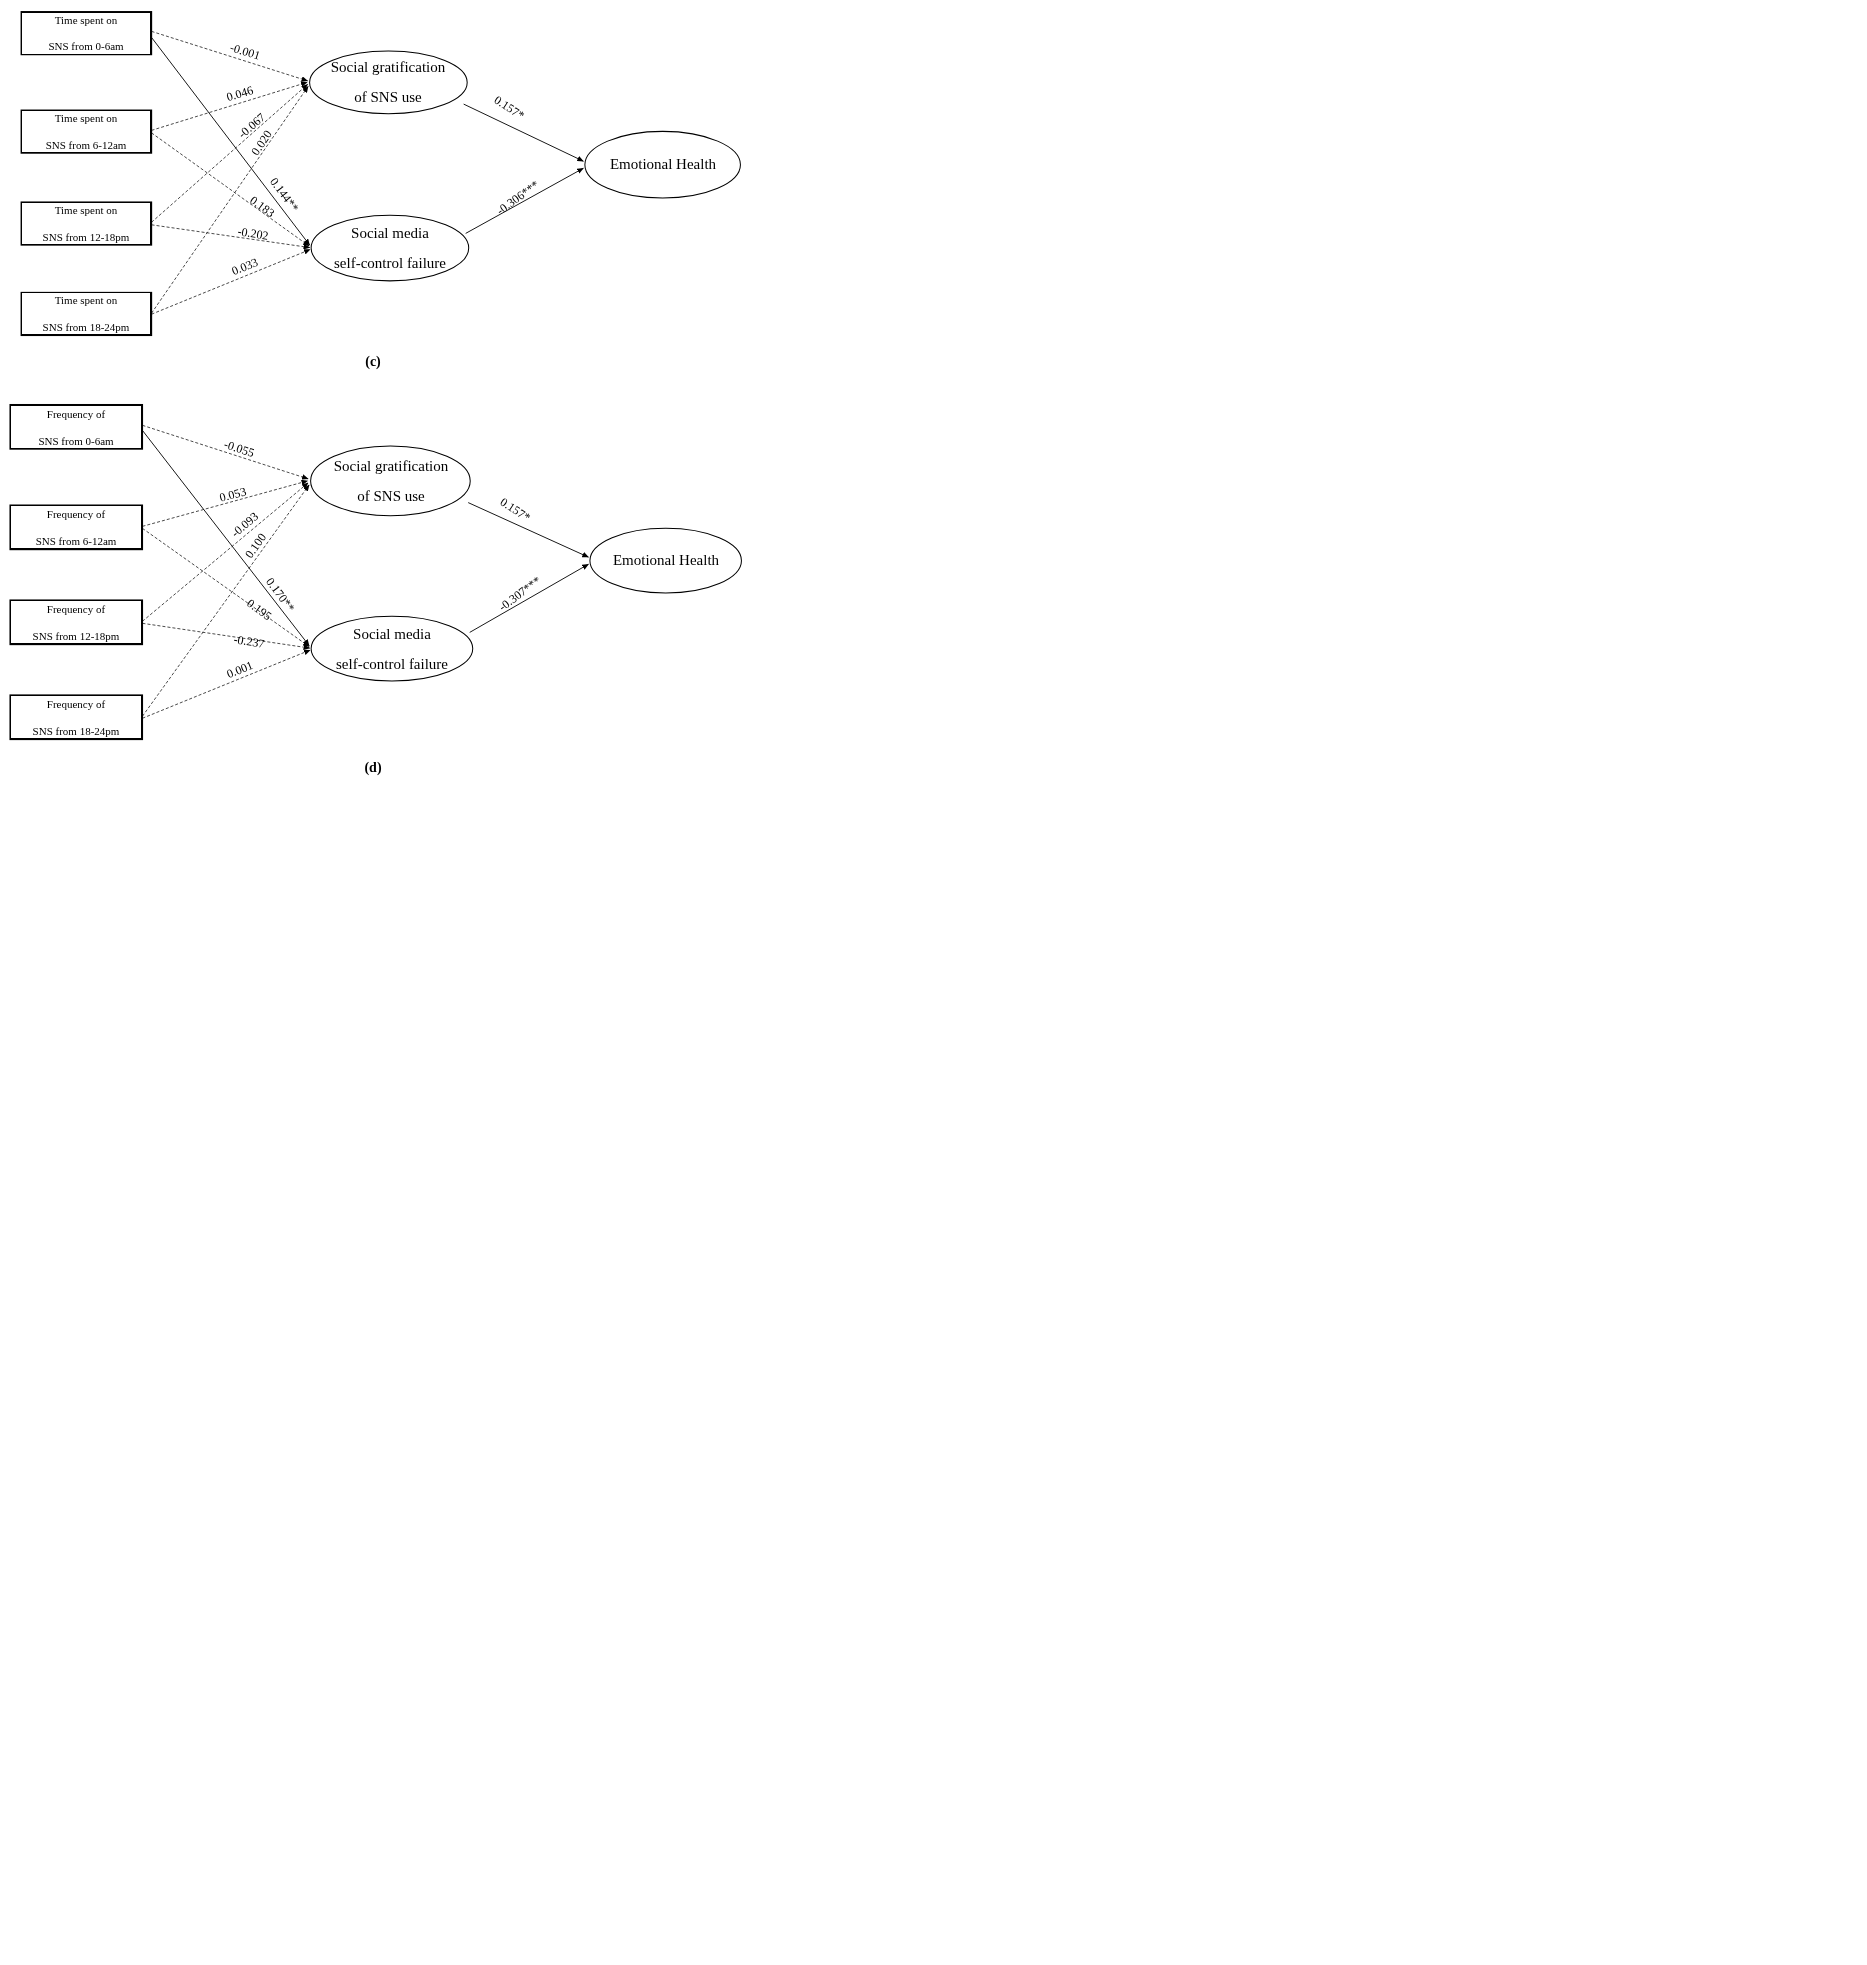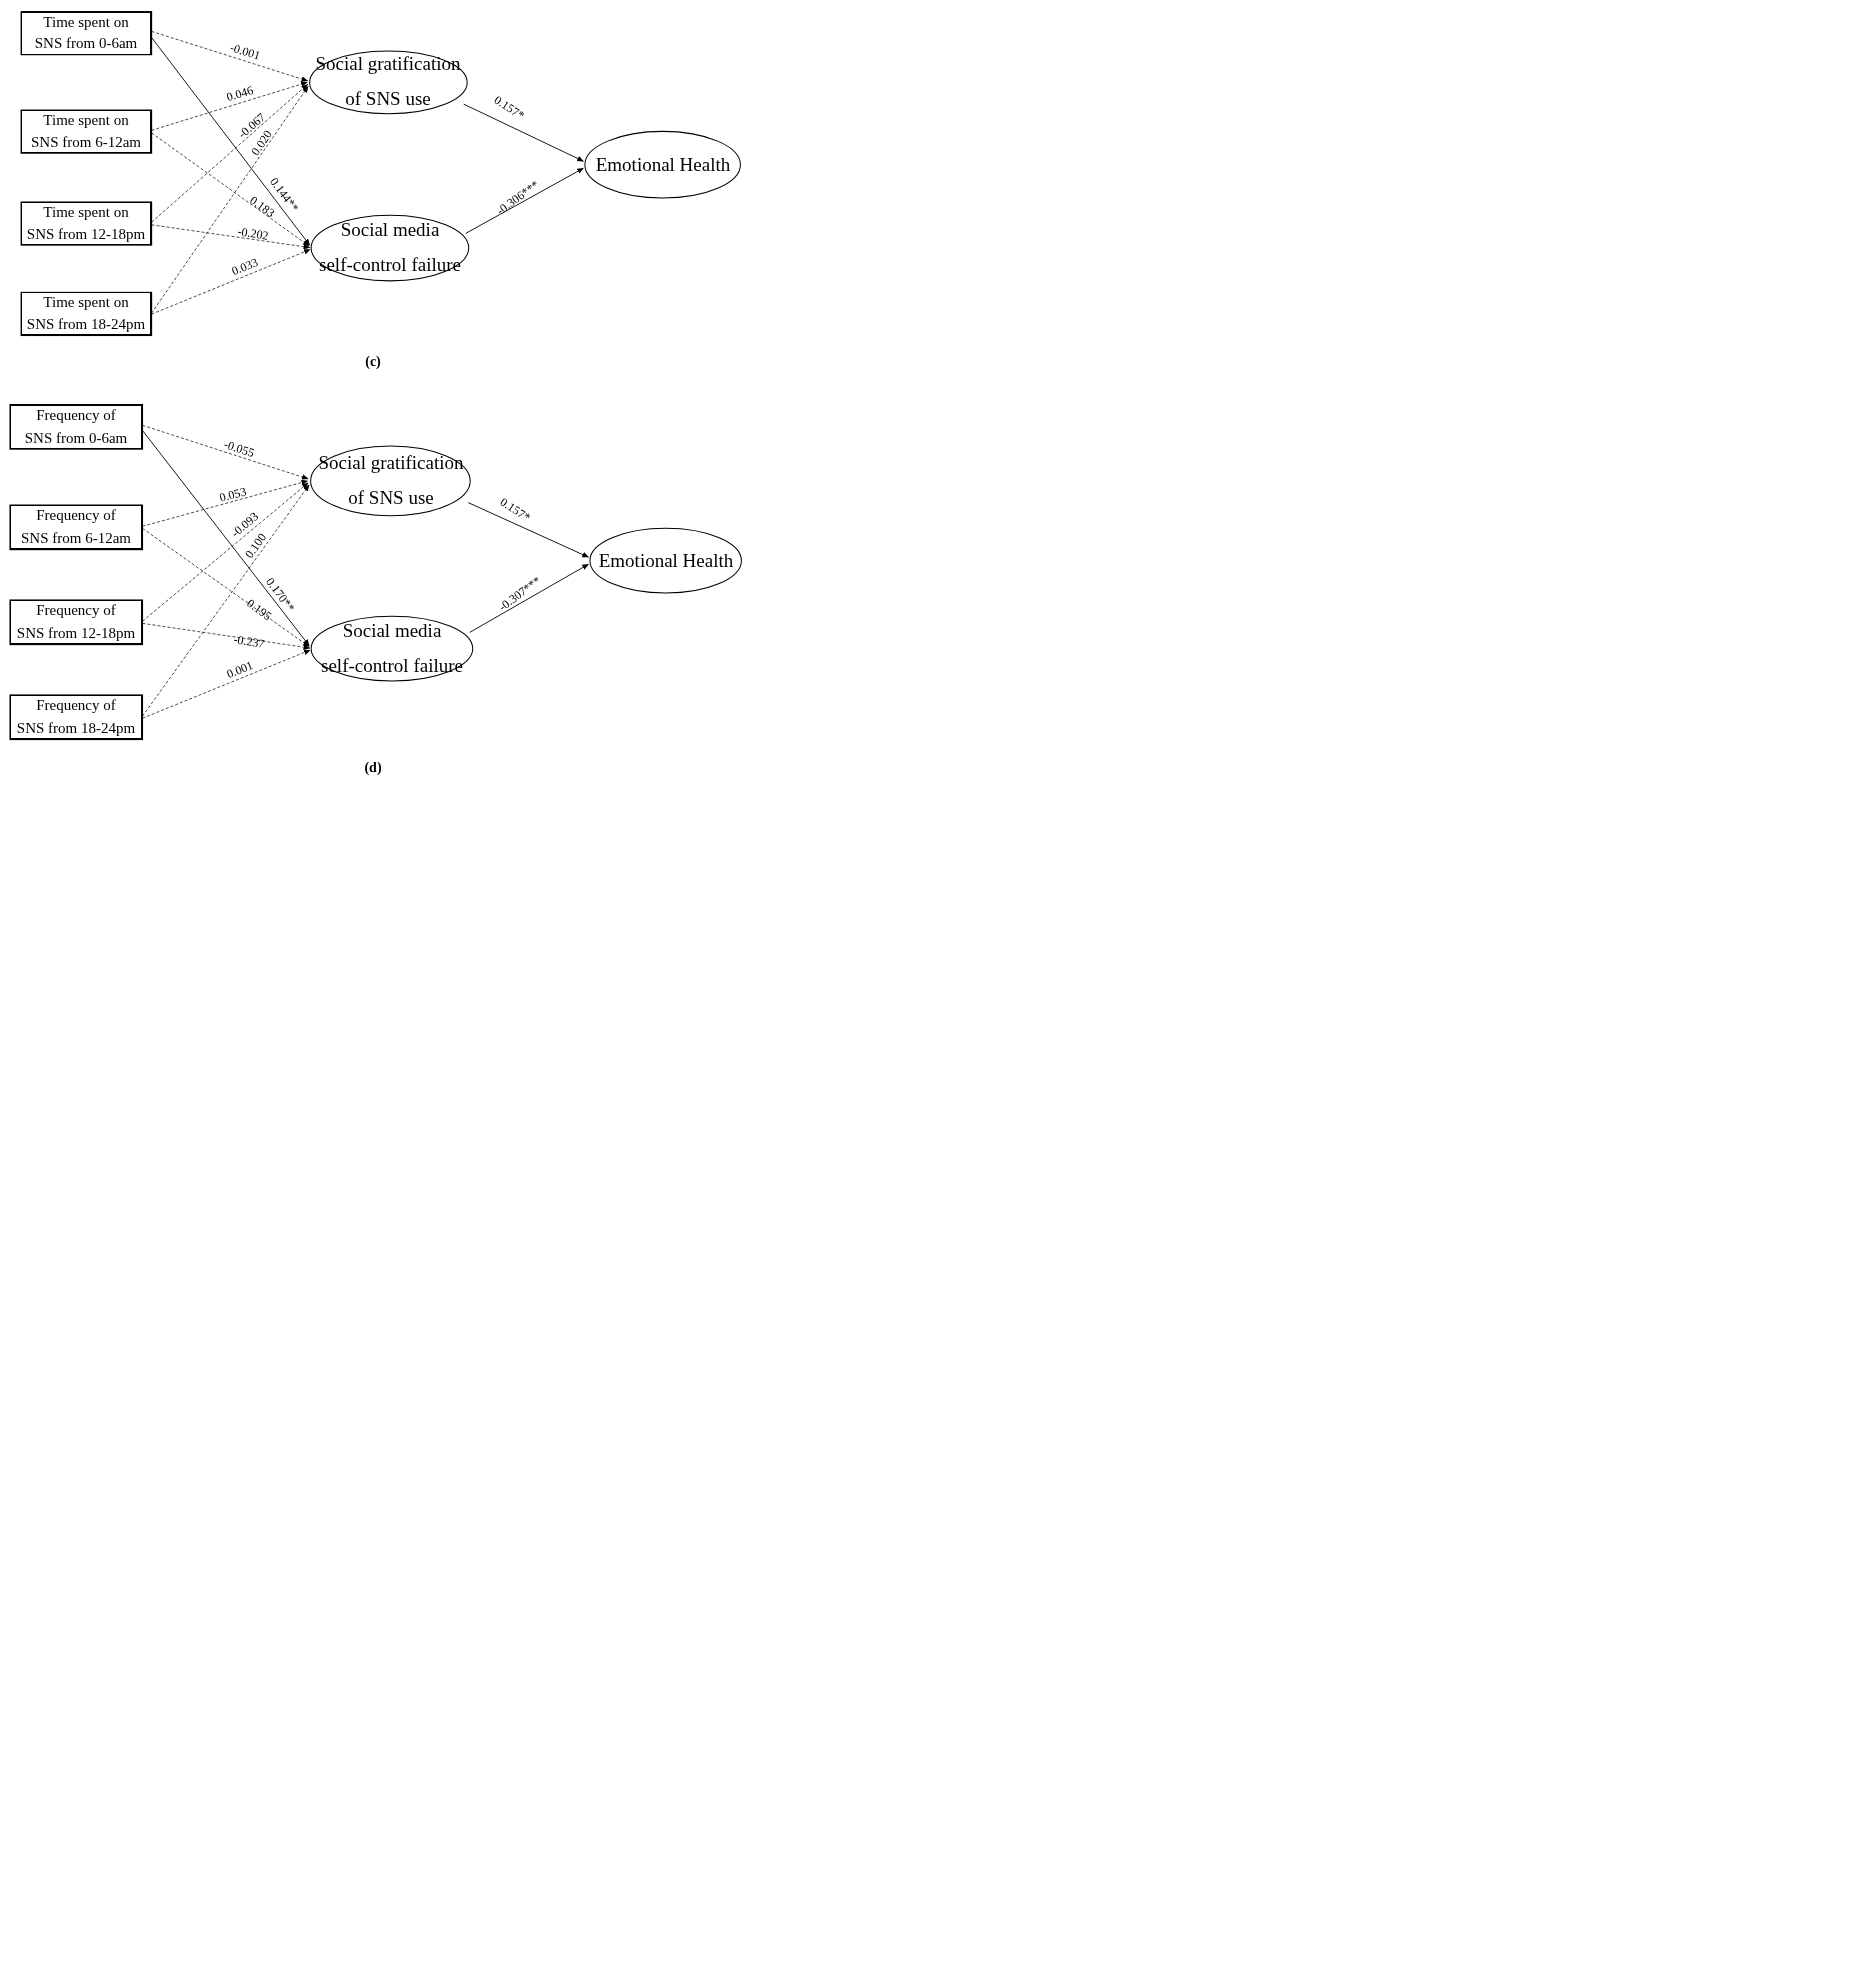--- a/index.html
+++ b/index.html
@@ -13,34 +13,35 @@
     overflow:hidden;
   }
   .wires{position:absolute;left:0;top:0;}
   .pbox{
     position:absolute;
     border:1.3px solid #000;
     background:#fff;
     display:flex;
     flex-direction:column;
     align-items:center;
-    justify-content:space-between;
+    justify-content:flex-end;
     text-align:center;
-    font-size:15px;
+    font-size:11px;
     line-height:1.3;
     box-sizing:border-box;
+    gap:12px;
   }
   .elabel{
     position:absolute;
     display:flex;
     flex-direction:column;
     align-items:center;
     justify-content:center;
     text-align:center;
-    font-size:19px;
+    font-size:15px;
     line-height:1.3;
     transform:translate(-50%,-50%);
     white-space:nowrap;
     gap:10px;
   }
   .coef{
     position:absolute;
     font-size:12px;
     white-space:nowrap;
     transform-origin:center center;

